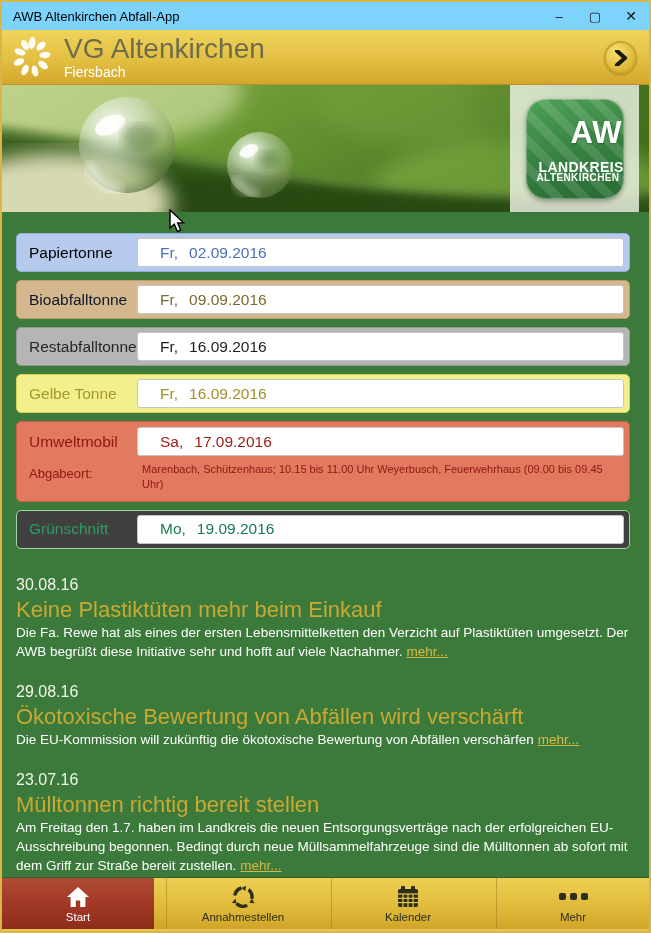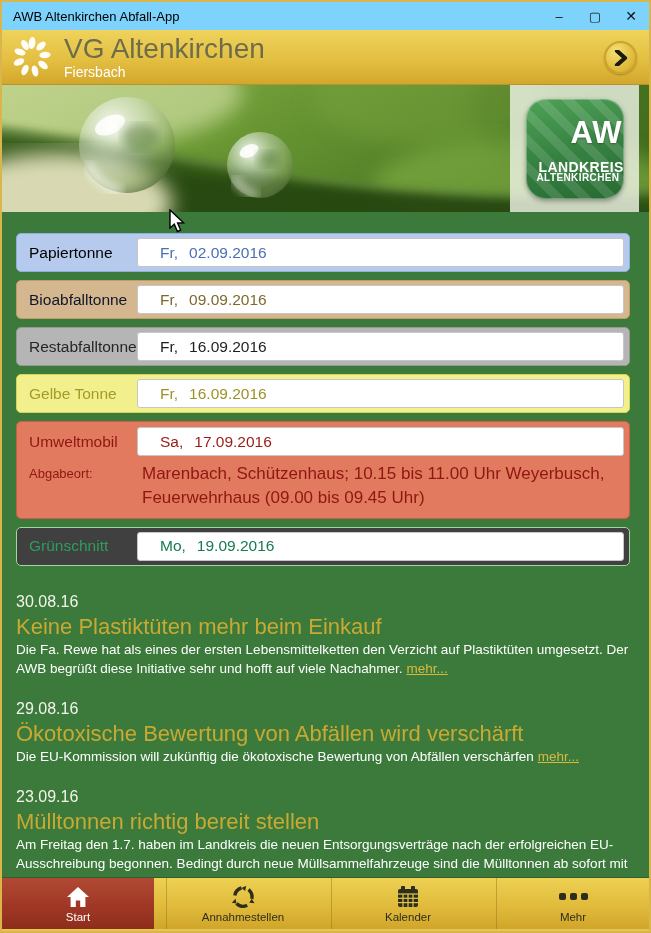--- a/index.html
+++ b/index.html
@@ -46,21 +46,21 @@
   .srow { margin:0 19px 8px 14px; border-radius:5px; display:flex; align-items:center;
           height:39px; padding:0 5px 0 12px; cursor:pointer; }
   .srow .lbl { width:108px; font-size:15.5px; flex:0 0 auto; }
   .dfield { flex:1; background:#fff; border:1px solid #c6c6c6; border-radius:3px; height:29px;
             display:flex; align-items:center; padding-left:22px; font-size:15.5px; }
   .dfield .day { margin-right:11px; }
   .srow-tall { height:auto; flex-direction:column; align-items:stretch; padding:5px 5px 8px 12px; }
   .srow-tall .top { display:flex; align-items:center; }
   .srow-tall .bottom { display:flex; margin-top:6px; }
   .srow-tall .notelbl { width:108px; flex:0 0 auto; font-size:13px; padding-top:4px; }
-  .srow-tall .note { flex:1; font-size:17px; line-height:1.4; padding-left:5px; }
+  .srow-tall .note { flex:1; font-size:11px; line-height:1.4; padding-left:5px; }
   
   .t-paper { background:#b6caee; border:1px solid #93aedd; }
   .t-paper .lbl { color:#000000; } .t-paper .dfield { color:#4a6fb8; }
   .t-bio { background:#d4b68f; border:1px solid #bd9c6c; }
   .t-bio .lbl { color:#0f172a; } .t-bio .dfield { color:#7d6a2e; }
   .t-rest { background:#b5b5b5; border:1px solid #979797; }
   .t-rest .lbl { color:#262626; } .t-rest .dfield { color:#1e1e1e; }
   .t-gelb { background:#f2ef8d; border:1px solid #d9d254; }
   .t-gelb .lbl { color:#a59b28; } .t-gelb .dfield { color:#9d9226; }
   .t-umwelt { background:#e27a5f; border:1px solid #cb5d43; }
@@ -246,21 +246,21 @@
 
       <div class="nitem">
         <div class="ndate">29.08.16</div>
         <div class="ntitle">Ökotoxische Bewertung von Abfällen wird verschärft</div>
         <div class="nbody">
           <span>Die EU-Kommission will zukünftig die ökotoxische Bewertung von Abfällen verschärfen</span><a class="nlink">mehr...</a>
         </div>
       </div>
 
       <div class="nitem">
-        <div class="ndate">23.09.16</div>
+        <div class="ndate">23.07.16</div>
         <div class="ntitle">Mülltonnen richtig bereit stellen</div>
         <div class="nbody">
           <span>Am Freitag den 1.7. haben im Landkreis die neuen Entsorgungsverträge nach der erfolgreichen EU-Ausschreibung begonnen. Bedingt durch neue Müllsammelfahrzeuge sind die Mülltonnen ab sofort mit dem Griff zur Straße bereit zustellen.</span><a class="nlink">mehr...</a>
         </div>
       </div>
 
     </div>
   </div>
 
   <div class="nav">

